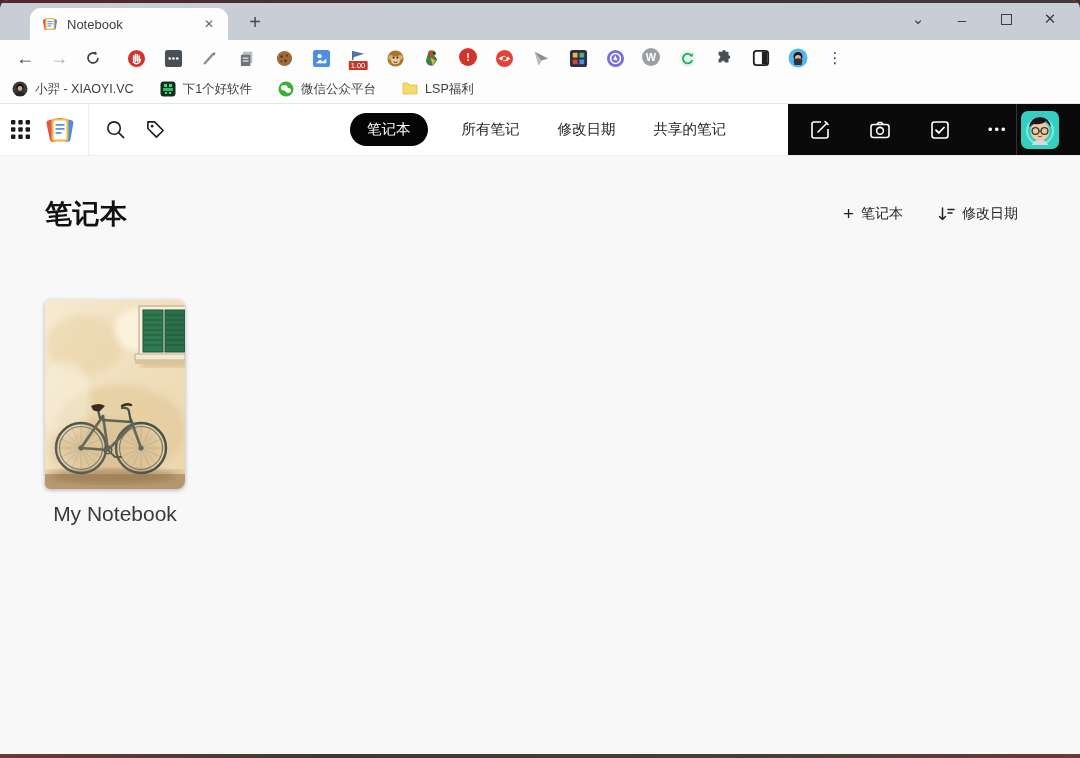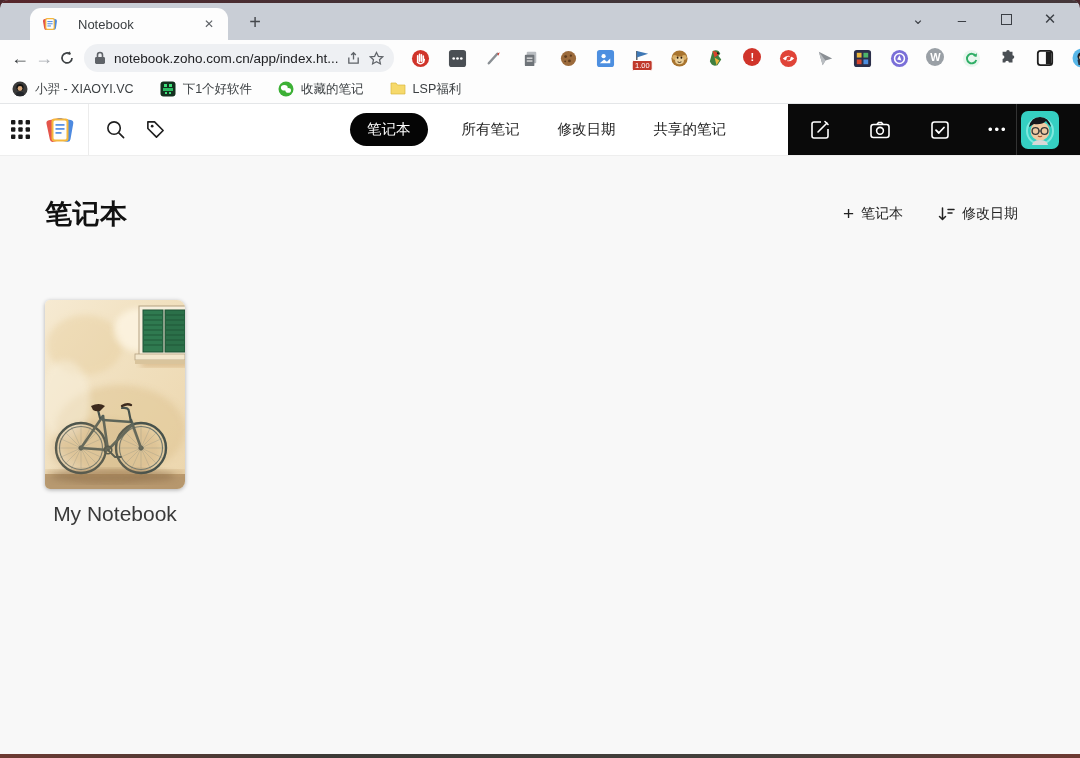--- a/index.html
+++ b/index.html
@@ -8,21 +8,21 @@
   .window { position:absolute; inset:0; display:flex; flex-direction:column;
     border-radius:8px 8px 0 0; overflow:hidden; }
   
   .titlebar { height:40px; background:#c9ced6; padding-top:3px; position:relative;
     border-radius:8px 8px 0 0; }
   .titlebar::before{ content:""; position:absolute; top:0; left:0; right:0; height:3px;
     background:linear-gradient(90deg,#57262b,#3f3337 40%,#45373a); border-radius:8px 8px 0 0;}
   .tab { position:absolute; left:30px; bottom:0; width:198px; height:32px;
     background:#fdfdfd; border-radius:11px 11px 0 0; display:flex; align-items:center;
     padding:0 10px 0 12px; }
-  .tab-title { font-size:13px; color:#3c4043; margin-left:20px; flex:1; white-space:nowrap; }
+  .tab-title { font-size:13px; color:#3c4043; margin-left:9px; flex:1; white-space:nowrap; }
   .tab-close { font-size:12px; color:#5f6368; width:18px; height:18px; line-height:18px;
     text-align:center; border-radius:50%; cursor:pointer; }
   .newtab-btn { position:absolute; left:242px; bottom:4px; width:26px; height:26px;
     font-size:20px; color:#45484d; text-align:center; line-height:25px; border-radius:50%; }
   .win-controls { position:absolute; right:8px; top:5px; display:flex; align-items:center; }
   .win-btn { width:44px; height:28px; display:flex; align-items:center; justify-content:center;
     color:#3b3f45; font-size:15px; }
   .win-max-box { width:11px; height:11px; border:1.6px solid #3b3f45; display:inline-block; }
   
   .toolbar { height:36px; background:#fdfdfd; display:flex; align-items:center; padding:0 8px; }
@@ -110,38 +110,20 @@
 
   <div class="toolbar">
     <div class="nav-btn">←</div>
     <div class="nav-btn disabled">→</div>
     <div class="nav-btn">
       <svg width="16" height="16" viewBox="0 0 16 16">
         <path d="M13 8a5 5 0 1 1-1.7-3.8" fill="none" stroke="#3c4043" stroke-width="1.7"></path>
         <path d="M11 1.2 L11.6 4.6 L8.2 4.2 Z" fill="#3c4043"></path>
       </svg>
     </div>
-    <div class="address">
-      <svg width="12" height="14" viewBox="0 0 12 14">
-        <rect x="1" y="6" width="10" height="7" rx="1.4" fill="#5f6368"></rect>
-        <path d="M3.5 6 V4 a2.5 2.5 0 0 1 5 0 V6" fill="none" stroke="#5f6368" stroke-width="1.6"></path>
-      </svg>
-      <span class="address-url">notebook.zoho.com.cn/app/index.ht...</span>
-      <span class="addr-icon">
-        <svg width="15" height="15" viewBox="0 0 16 16">
-            <path d="M3 7 v6 h10 V7" fill="none" stroke="#5f6368" stroke-width="1.4"></path>
-            <path d="M8 9 V2 M5.5 4.2 8 1.8 10.5 4.2" fill="none" stroke="#5f6368" stroke-width="1.4"></path>
-          </svg>
-      </span>
-      <span class="addr-icon">
-        <svg width="15" height="15" viewBox="0 0 16 16">
-            <path d="M8 1.5 l2 4.2 4.6.5 -3.4 3.1 1 4.5 L8 11.5 3.8 13.8 l1-4.5 L1.4 6.2 6 5.7 Z" fill="none" stroke="#5f6368" stroke-width="1.3"></path>
-          </svg>
-      </span>
-    </div>
 
     <div class="ext-row">
       <span class="ext">
         <svg width="19" height="19" viewBox="0 0 20 20">
             <circle cx="10" cy="10" r="9" fill="#d0342a"></circle>
             <path d="M7 14 V7 M9 13 V5.5 M11 13 V6 M13 13.5 V7.5 M6.8 14 q3 3 6.4 0 l.8-3" stroke="#fff" stroke-width="1.6" fill="none" stroke-linecap="round"></path>
           </svg>
       </span>
       <span class="ext">
         <svg width="19" height="19" viewBox="0 0 20 20">
@@ -289,21 +271,21 @@
           <rect x="9" y="11" width="2" height="2" fill="#3fe07a"></rect>
         </svg>
       <span class="bm-label">下1个好软件</span>
     </div>
     <div class="bm">
       <svg width="16" height="16" viewBox="0 0 16 16">
           <circle cx="8" cy="8" r="7.5" fill="#3cb035"></circle>
           <ellipse cx="6.3" cy="6.8" rx="3.4" ry="2.8" fill="#fff"></ellipse>
           <ellipse cx="10.2" cy="9.4" rx="2.8" ry="2.3" fill="#fff"></ellipse>
         </svg>
-      <span class="bm-label">收藏的笔记</span>
+      <span class="bm-label">微信公众平台</span>
     </div>
     <div class="bm">
       <svg width="16" height="14" viewBox="0 0 16 14">
           <path d="M1 2 h5 l1.5 2 H15 v9 H1 Z" fill="#f6d96b" stroke="#d9b83f" stroke-width=".7"></path>
         </svg>
       <span class="bm-label">LSP福利</span>
     </div>
   </div>
 
   <div class="app-header">

